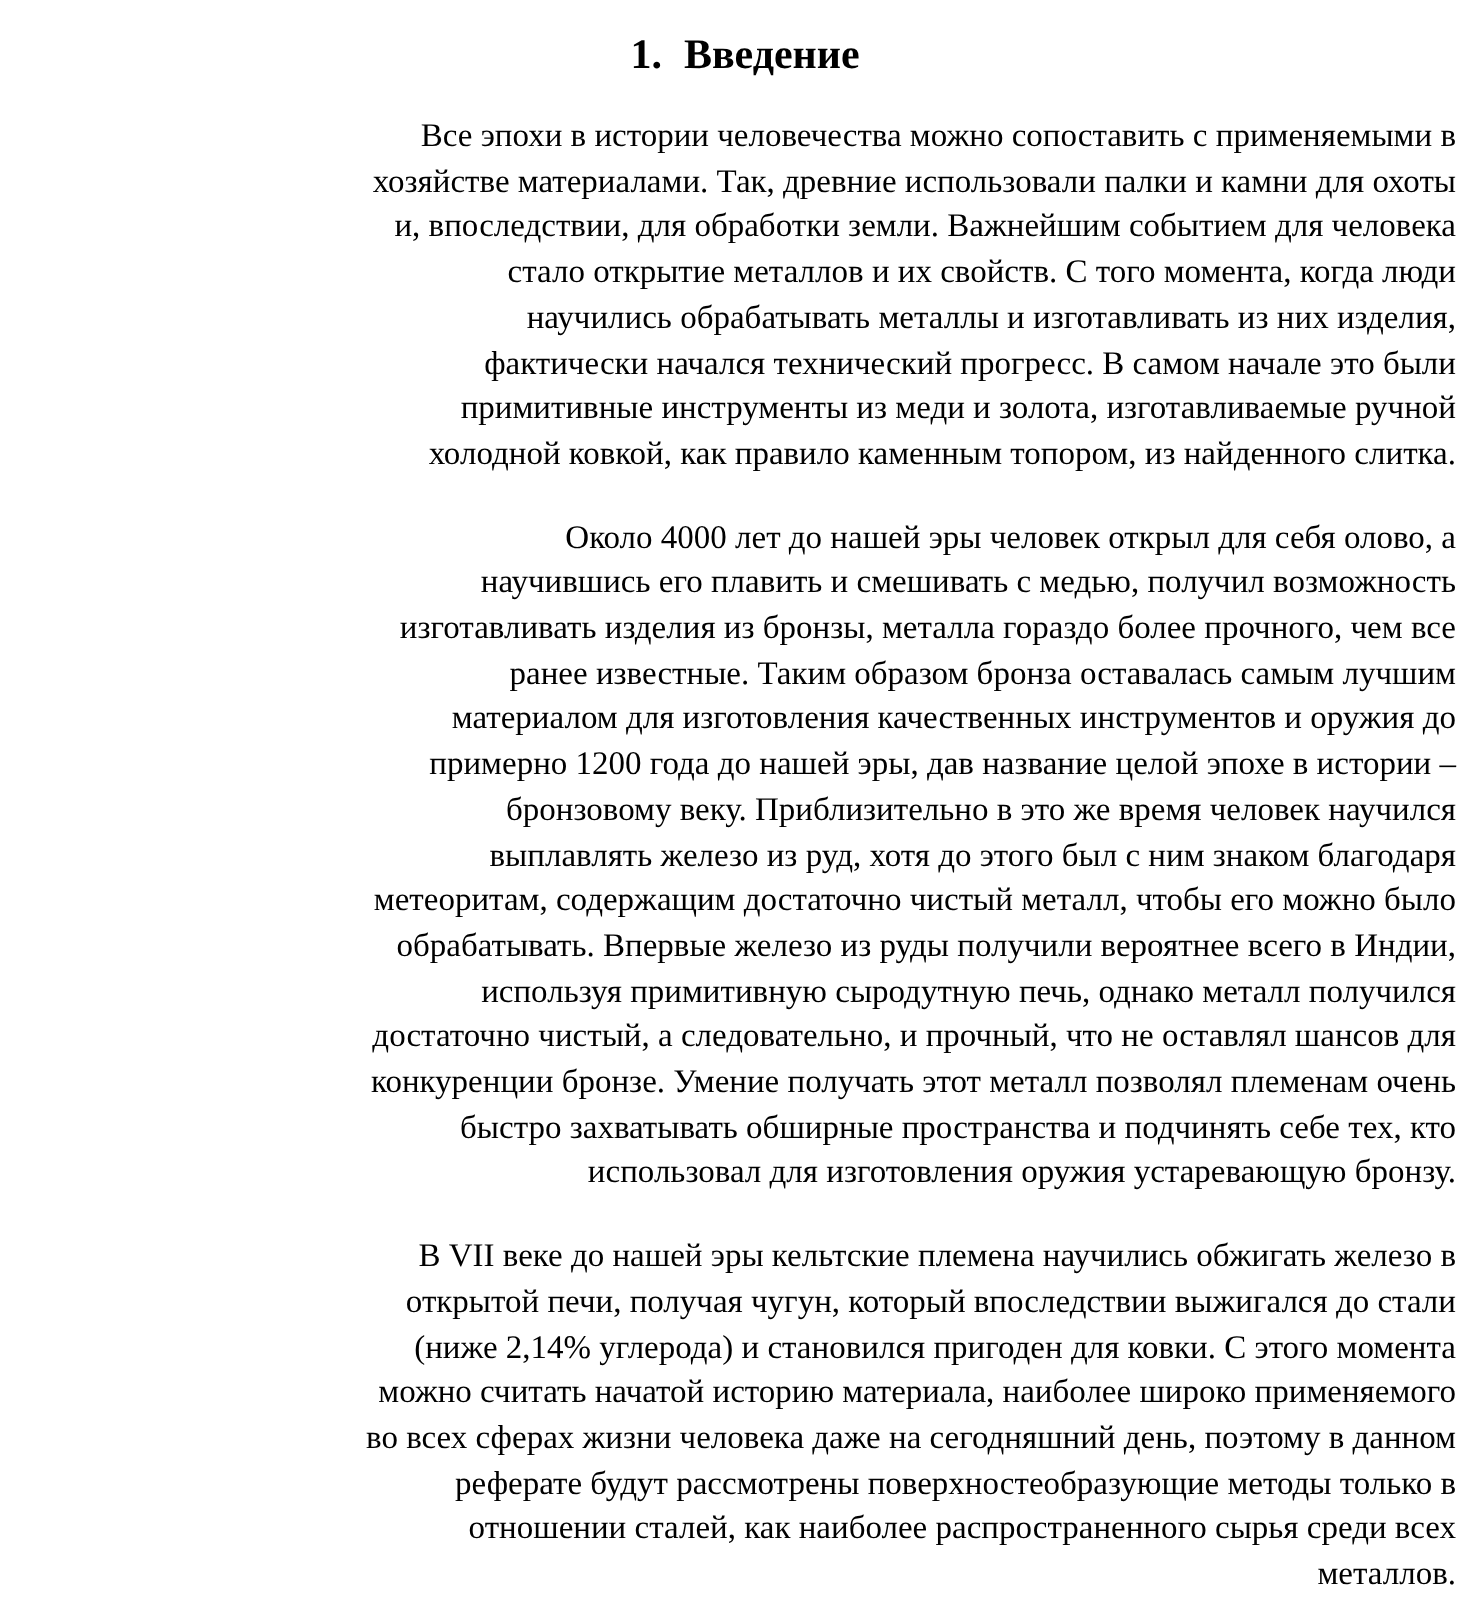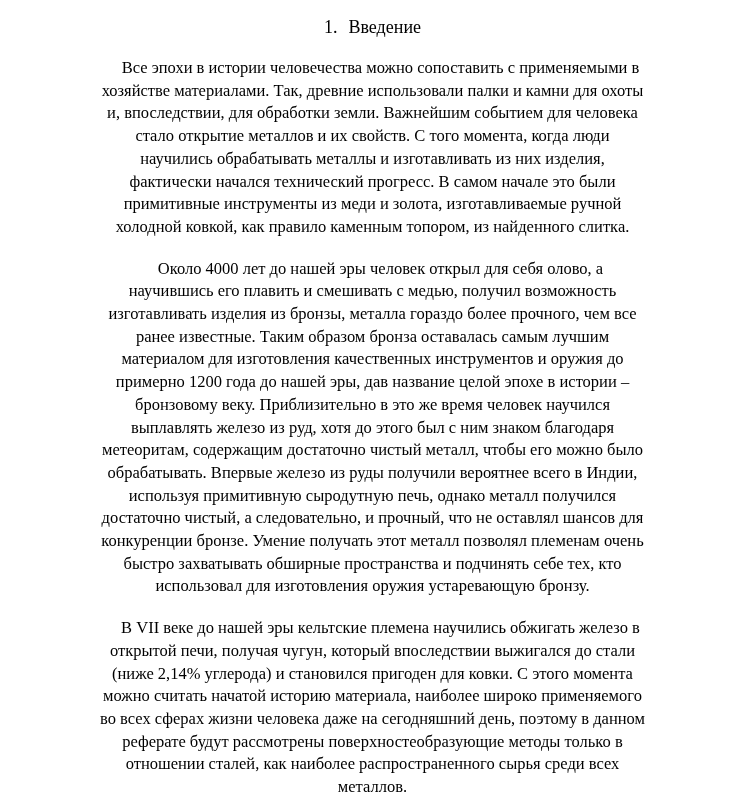--- a/index.html
+++ b/index.html
@@ -14,34 +14,34 @@
     box-sizing: border-box;
     background: #ffffff;
     color: #000000;
     font-family: "Liberation Serif", "DejaVu Serif", serif;
     font-size: 16.5px;
     line-height: 22.7px;
     padding: 14px 6px 0 17px;
     overflow: hidden;
   }
   .heading {
-    font-size: 18px;
+    font-size: 21px;
     line-height: 26px;
-    font-weight: normal;
+    font-weight: bold;
     text-align: center;
     margin: 0 0 17px 0;
   }
   .heading .heading-num {
     margin-right: 11px;
   }
   .para {
     margin: 0 0 19px 0;
     white-space: pre-line;   
     text-indent: 16px;       
-    text-align: center;
+    text-align: right;
     font-family: Liberation Serif, serif;
   }
 </style>
 </head>
 <body>
 
 <div class="page">
 
   <h1 class="heading"><span class="heading-num">1.</span><span>Введение</span></h1>
 

